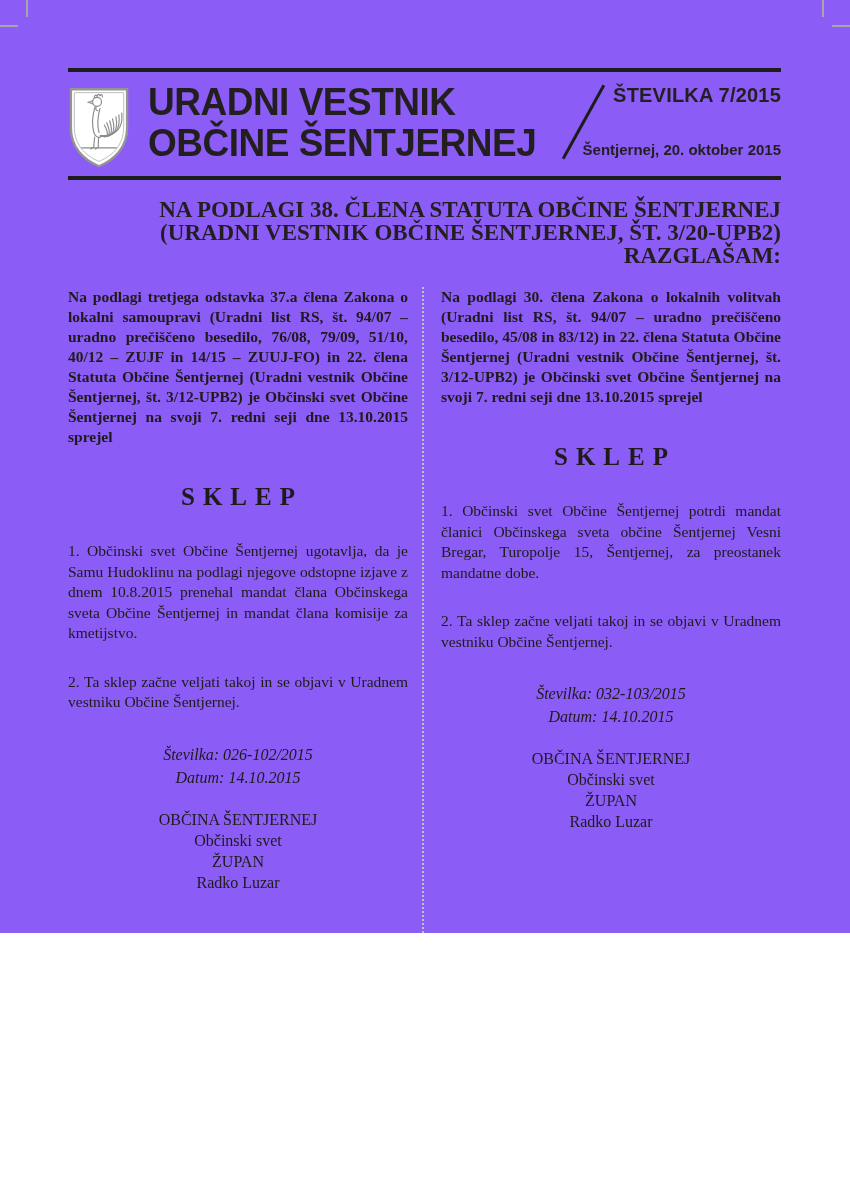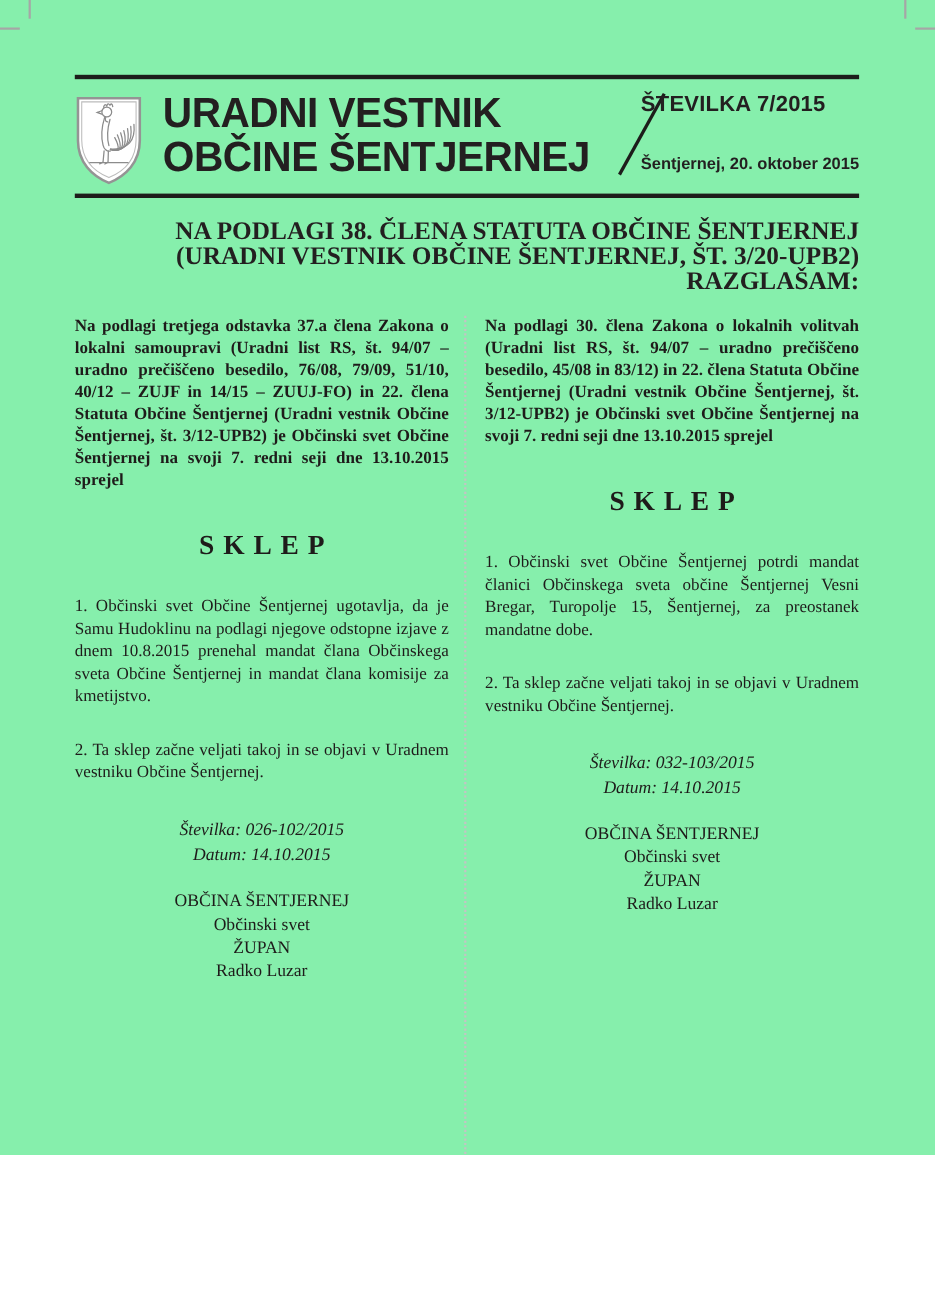--- a/index.html
+++ b/index.html
@@ -1,19 +1,19 @@
 <!DOCTYPE html>
 <html><head>
 <meta charset="utf-8">
 <style>
   * { margin:0; padding:0; box-sizing:border-box; }
   html,body { background:#ffffff; }
   body { font-family:"Liberation Serif", serif; color:#1e1b1a; }
   .page {
-    position:relative; width:850px; height:1050px; background:#86efac;
+    position:relative; width:850px; height:933px; background:#8b5cf6;
     overflow:hidden; margin:0 auto;
   }
 
   
   .crop { position:absolute; background:#a6a6a6; }
   .crop.h { width:18px; height:2px; }
   .crop.v { width:2px; height:17px; }
   .crop.tl-v { left:26px; top:0; }   .crop.tl-h { left:0; top:25px; }
   .crop.tr-v { left:822px; top:0; }  .crop.tr-h { left:832px; top:25px; }
   .crop.bl-h { left:0; top:1149px; } .crop.bl-v { left:26px; top:1162px; }
@@ -30,21 +30,21 @@
   .masthead-title {
     position:absolute; left:80px; top:-2px;
     font-family:"Liberation Sans", sans-serif; font-weight:700;
     font-size:37px; line-height:39px; letter-spacing:-0.5px; color:#231f20;
     transform:scaleY(1.04); transform-origin:top left; white-space:nowrap;
   }
   .masthead-slash {
     position:absolute; left:514px; top:-4px; width:3px; height:84px;
     background:#1d1d1b; transform:rotate(29deg);
   }
-  .issue-block { position:absolute; right:0; top:0; text-align:left;
+  .issue-block { position:absolute; right:0; top:0; text-align:right;
     font-family:"Liberation Sans", sans-serif; font-weight:700; color:#231f20; }
   .issue-number { font-size:20px; letter-spacing:0.2px; }
   .issue-date { font-size:15px; margin-top:34px; }
 
   
   .proclamation {
     position:absolute; left:68px; top:198px; width:713px; text-align:right;
     font-weight:700; font-size:23px; line-height:23px; color:#231f20;
   }
 

